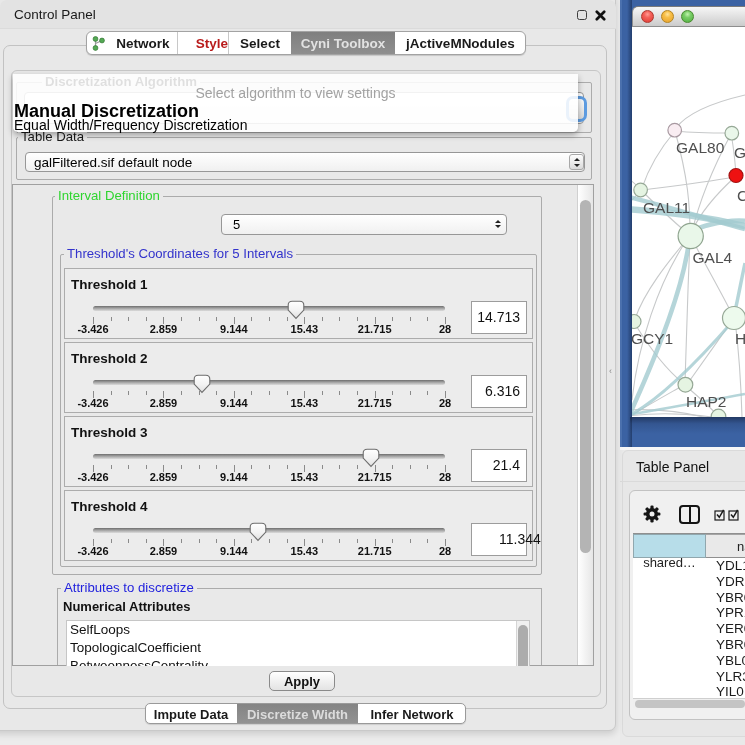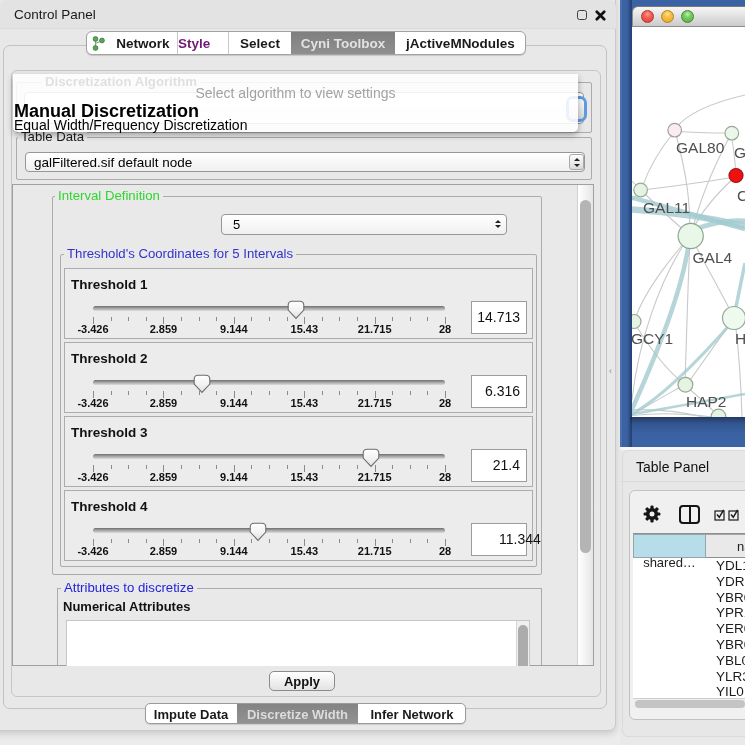--- a/index.html
+++ b/index.html
@@ -160,21 +160,21 @@
 <div class="abs" style="left:291px; top:31px; width:104px; height:24px; background:linear-gradient(180deg,#7F7F7F,#8F8F8F); border-top:1px solid #A3A3A3; border-bottom:1px solid #A3A3A3;"></div>
 <svg class="abs" style="left:92px; top:36px;" width="13" height="15" viewBox="0 0 13 15">
   <g stroke="#9A9A9A" stroke-width="1.2" fill="none">
     <path d="M3.5,3.5 L3.5,11.5 M3.5,7.5 L10,4.5"></path>
   </g>
   <circle cx="3.5" cy="3" r="2.4" fill="#54A954" stroke="#3B7D3B" stroke-width="0.8"></circle>
   <circle cx="3.5" cy="12" r="2.4" fill="#54A954" stroke="#3B7D3B" stroke-width="0.8"></circle>
   <circle cx="10" cy="4.5" r="2.4" fill="#54A954" stroke="#3B7D3B" stroke-width="0.8"></circle>
 </svg>
 <div class="abs" style="left:108px; top:36px; width:70px; text-align:center; font-size:13.5px; font-weight:bold; color:#1A1A1A;">Network</div>
-<div class="abs" style="left:178px; top:36px; width:50px; text-align:left; font-size:13.5px; font-weight:bold; color:#701a75;">Style</div>
+<div class="abs" style="left:178px; top:36px; width:50px; text-align:right; font-size:13.5px; font-weight:bold; color:#b91c1c;">Style</div>
 <div class="abs" style="left:229px; top:36px; width:62px; text-align:center; font-size:13.5px; font-weight:bold; color:#1A1A1A;">Select</div>
 <div class="abs" style="left:291px; top:36px; width:104px; text-align:center; font-size:13.5px; font-weight:bold; color:#E2E2E2;">Cyni Toolbox</div>
 <div class="abs" style="left:395px; top:36px; width:131px; text-align:center; font-size:13.5px; font-weight:bold; color:#1A1A1A;">jActiveMNodules</div>
 
 <div class="abs etched" style="left:16px; top:82px; width:576px; height:51px;"></div>
 <div class="abs glabel" style="left:42px; top:75px; color:#0A0A0A; font-weight:bold;">Discretization Algorithm</div>
 <div class="abs combo" style="left:24px; top:92px; width:560px; height:32px;"></div>
 <div class="abs" style="left:566px; top:96px; width:21px; height:26px; border:3px solid #5D9BE0; border-radius:7px; background:linear-gradient(180deg,#FBFBFB,#D9D9D9);"></div>
 
 <div class="abs" style="left:13px; top:74px; width:565px; height:58px; background:rgba(255,255,255,0.87); border-radius:0 0 5px 5px; box-shadow:0 3px 6px rgba(0,0,0,0.32); z-index:60;"></div>
@@ -372,20 +372,21 @@
       </defs>
       <path d="M1.2,5.2 Q1.2,1.2 5.2,1.2 L12.8,1.2 Q16.8,1.2 16.8,5.2 L16.8,10 L9,18.4 L1.2,10 Z" fill="url(#g3)" stroke="#6E6E6E" stroke-width="1.1"></path>
     </svg>
     <div class="vbox" style="top:32px;padding-left:27px;">11.344</div>
   </div>
 
 <div class="abs" style="left:57px; top:588px; width:485px; height:77px; border:1px solid #ABABAB; border-bottom:none;"></div>
 <div class="abs glabel" style="left:61px; top:581px; color:#2222DD;">Attributes to discretize</div>
 <div class="abs" style="left:63px; top:599px; font-size:13px; font-weight:bold; color:#111;">Numerical Attributes</div>
 <div class="abs" style="left:66px; top:620px; width:464px; height:46px; background:#FFF; border:1px solid #C6C6C6; border-bottom:none; overflow:hidden;">
+  <div class="abs" style="left:3px; top:0px; font-size:13.5px; color:#111; line-height:17.8px;">SelfLoops<br>TopologicalCoefficient<br>BetweennessCentrality</div>
   <div class="abs" style="left:449px; top:0; width:15px; height:46px; background:#F0F0F0; border-left:1px solid #D5D5D5;"></div>
   <div class="abs" style="left:451px; top:4px; width:10px; height:60px; background:#ACACAC; border-radius:5px;"></div>
 </div>
 
 <div class="abs" style="left:269px; top:671px; width:66px; height:20px; background:linear-gradient(180deg,#FFFFFF,#E3E3E3); border:1px solid #8A8A8A; border-radius:5px; text-align:center; font-size:13px; font-weight:600; color:#111; padding-top:2px;">Apply</div>
 
 <div class="abs" style="left:145px; top:703px; width:321px; height:21px; background:#FFFFFF; border:1px solid #9A9A9A; border-radius:5px; box-shadow:0 1px 1px rgba(0,0,0,0.12);"></div>
 <div class="abs" style="left:237px; top:703px; width:121px; height:21px; background:linear-gradient(180deg,#848484,#929292); border-top:1px solid #9A9A9A; border-bottom:1px solid #9A9A9A;"></div>
 <div class="abs" style="left:145px; top:707px; width:92px; text-align:center; font-size:13px; font-weight:bold; color:#1A1A1A;">Impute Data</div>
 <div class="abs" style="left:237px; top:707px; width:121px; text-align:center; font-size:13px; font-weight:bold; color:#DCDCDC;">Discretize Width</div>

